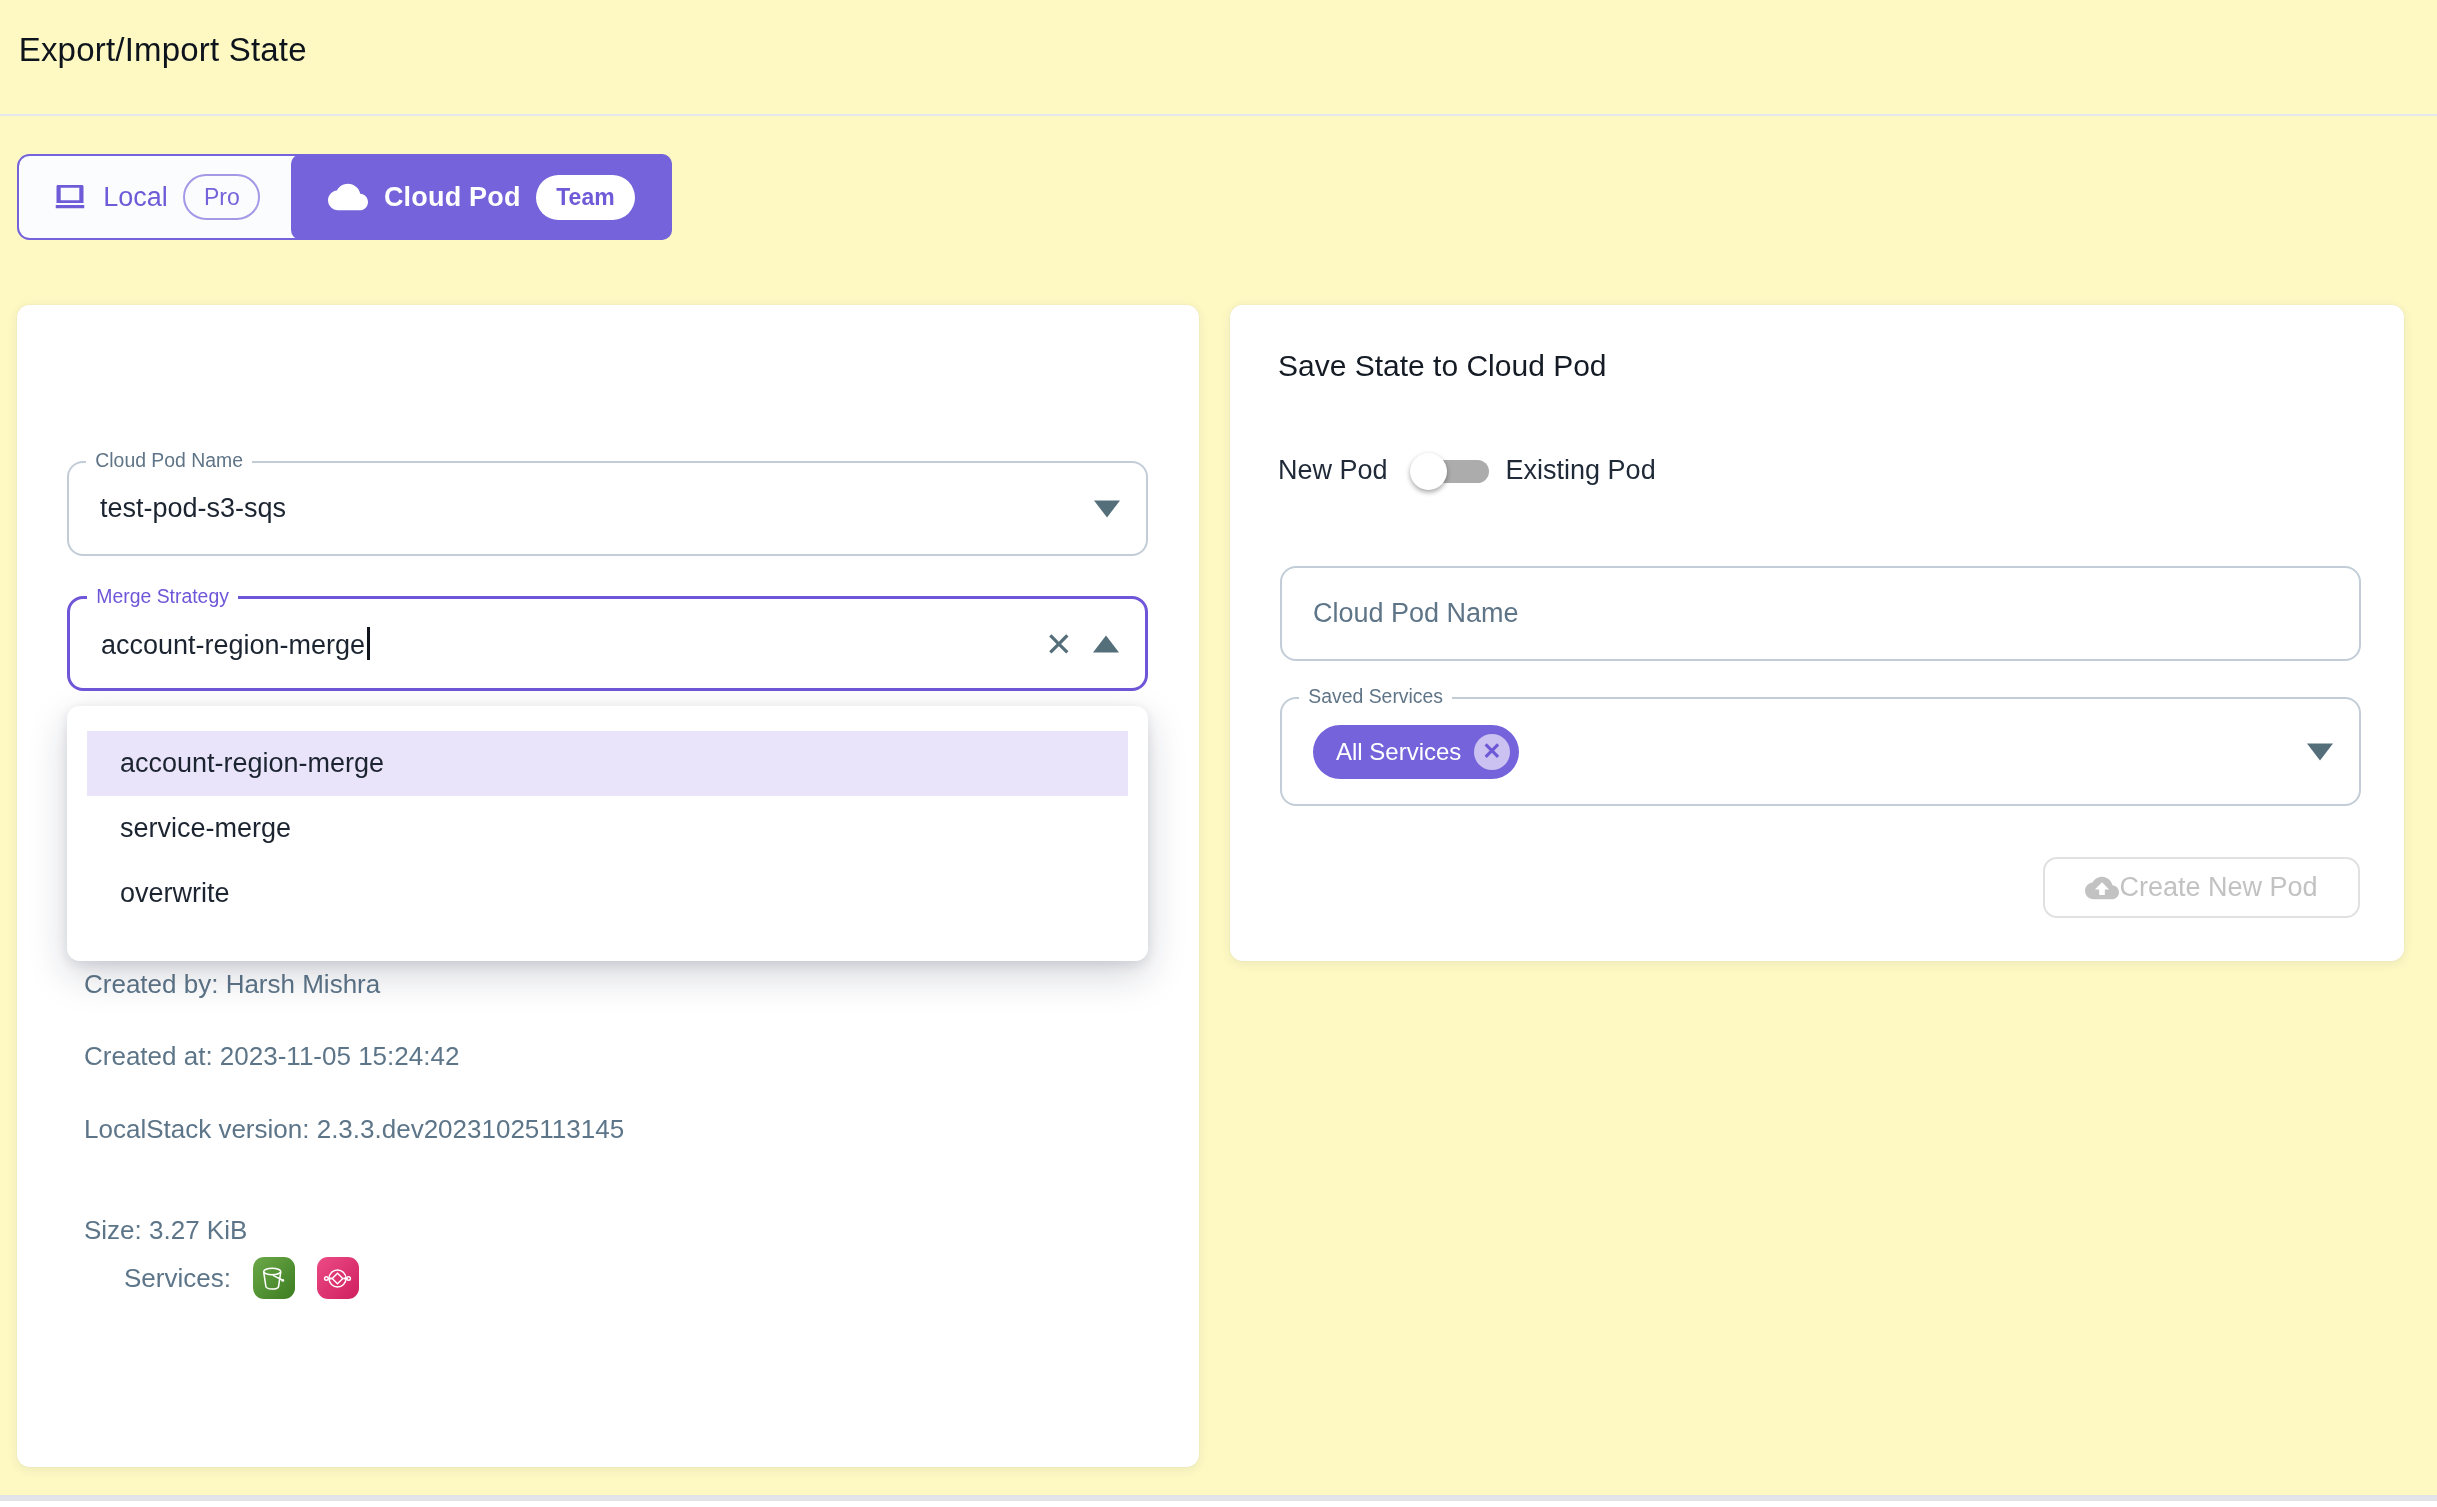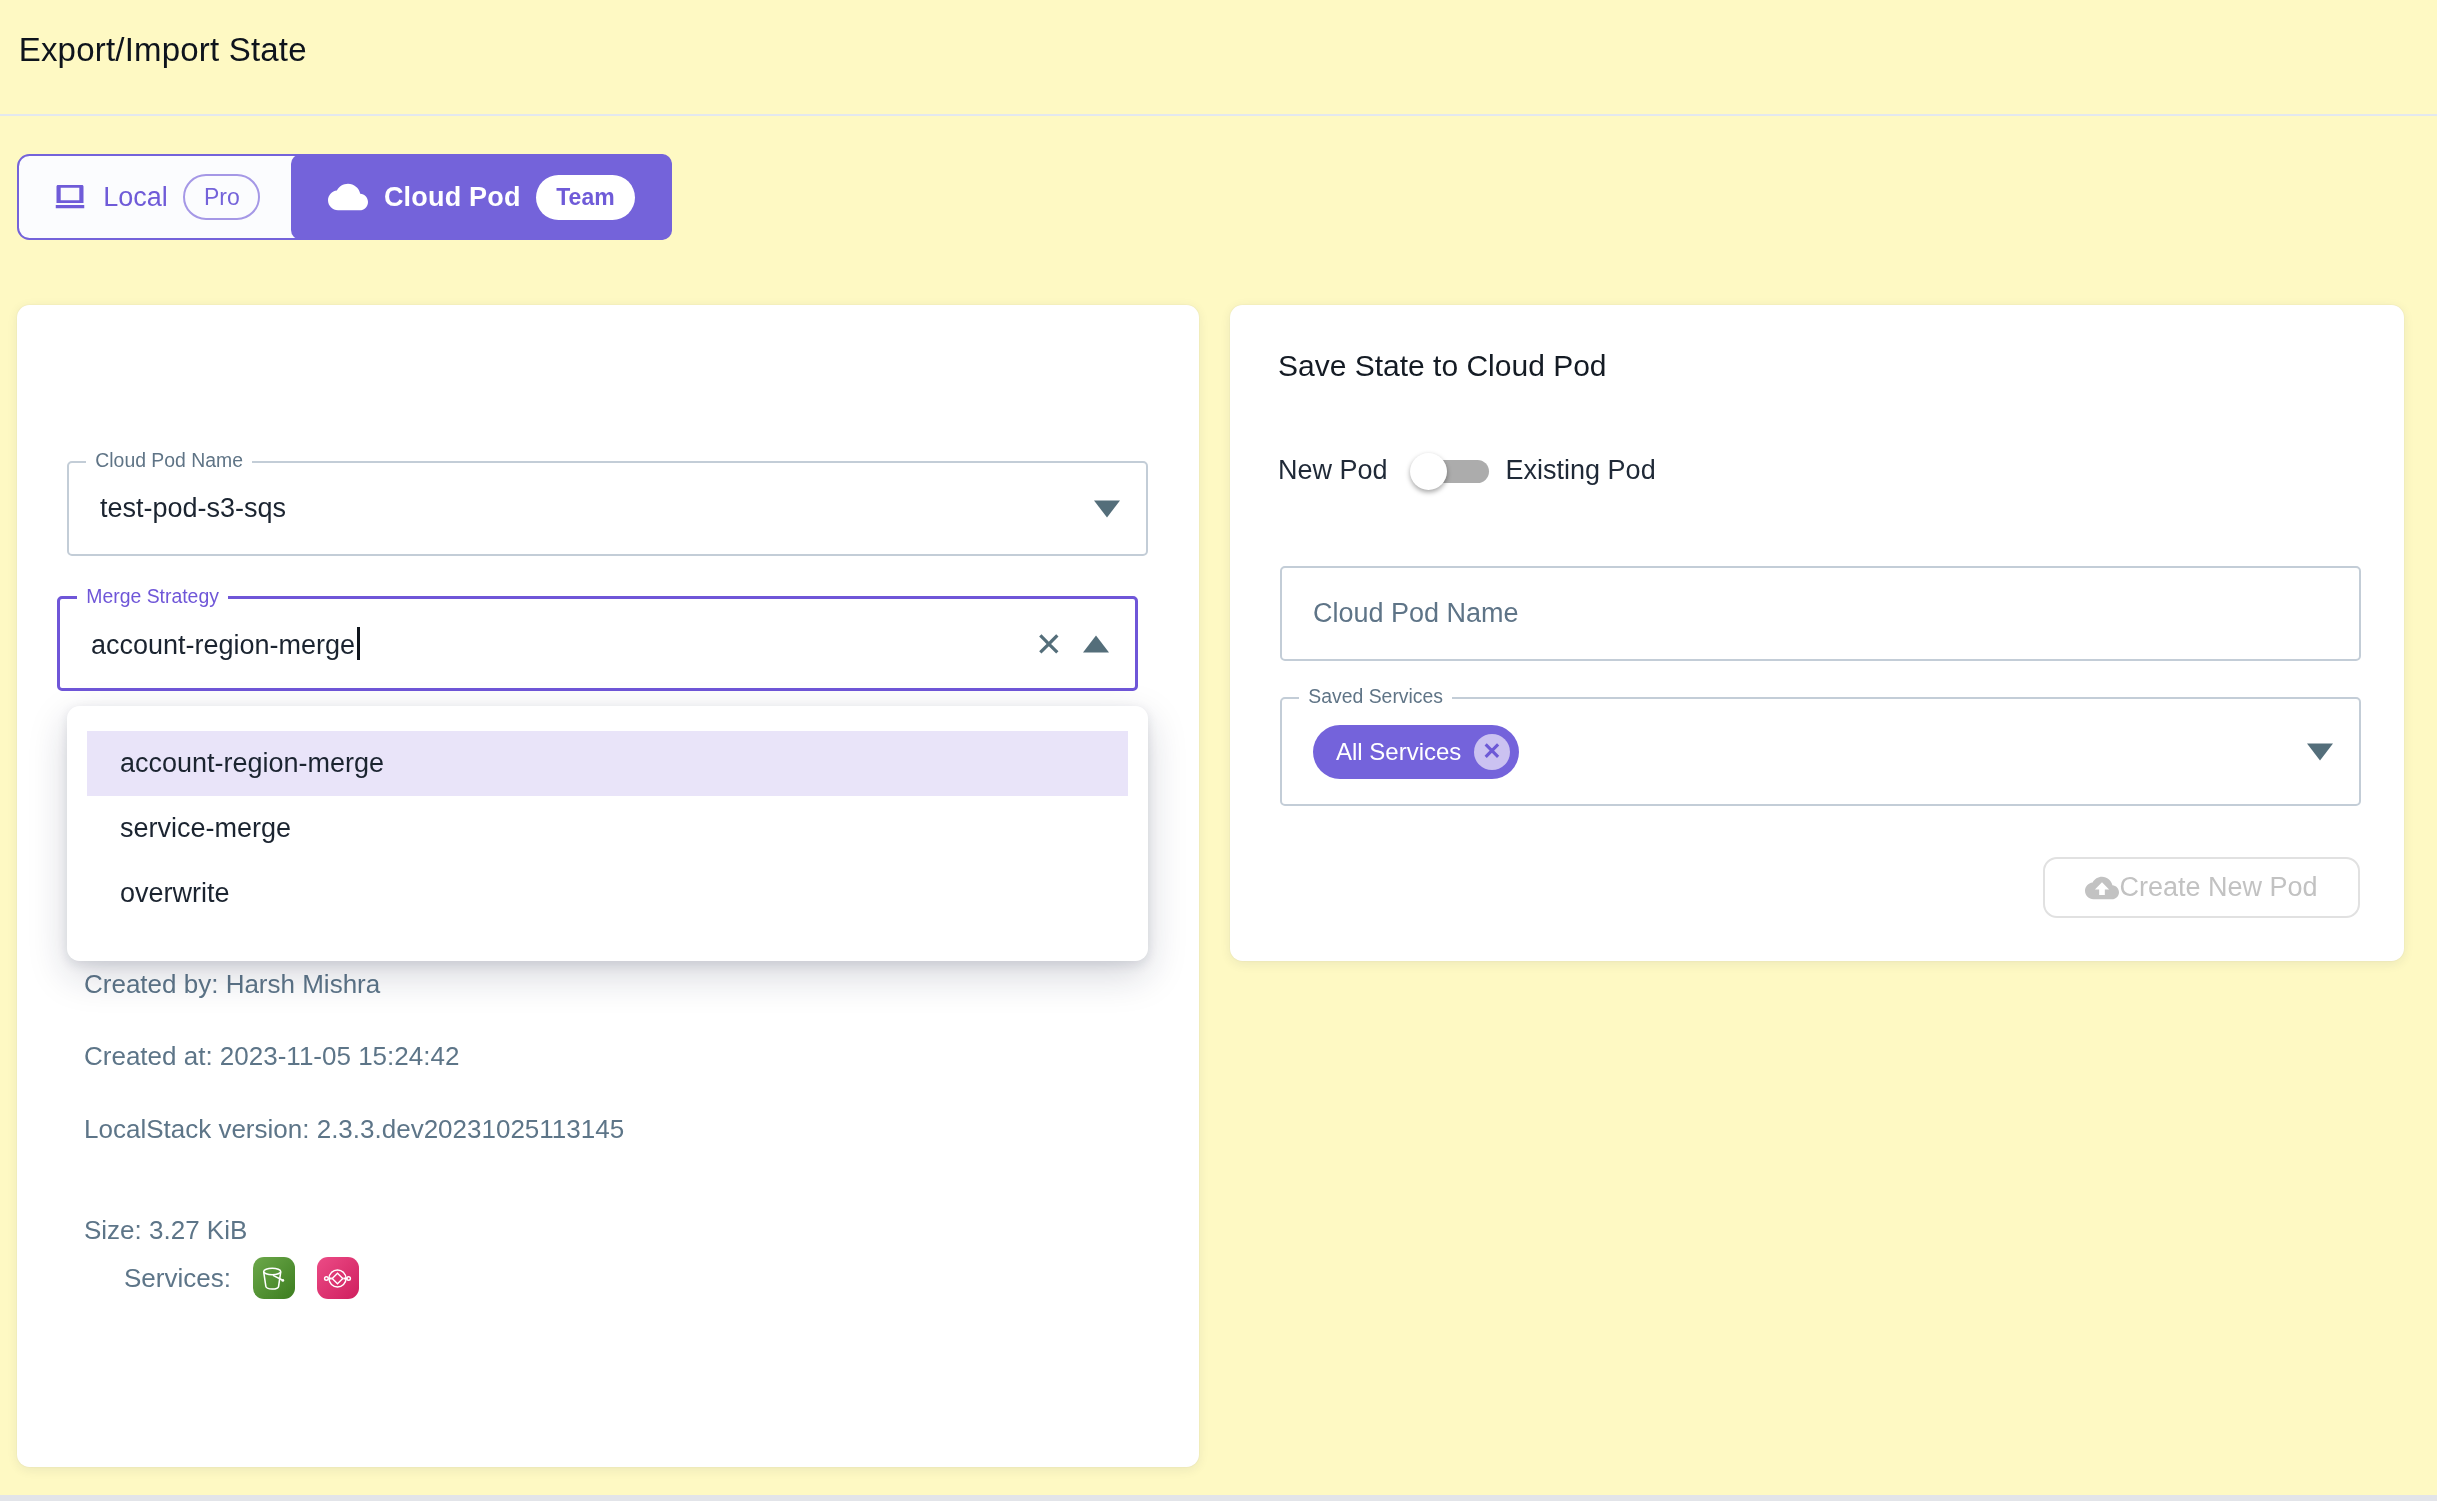--- a/index.html
+++ b/index.html
@@ -23,21 +23,21 @@
   .team-pill { background:#fff; color:#6f5bd8; font-weight:700; padding:11px 20px; }
   .icon { display:inline-flex; align-items:center; justify-content:center; }
 
   
   .card { position:absolute; background:#fff; border-radius:12.4px; box-shadow:0 2.3px 11px rgba(23,43,77,.08), 0 0 1.6px rgba(23,43,77,.08); }
   .card-load { left:17px; top:305px; width:1182px; height:1162px; }
   .card-save { left:1230px; top:305px; width:1174px; height:656px; }
   .card-title { position:absolute; font-size:30px; color:#141b24; font-weight:400; }
 
   
-  .field { position:absolute; background:#fff; border:2.3px solid #c3cdd7; border-radius:5px; display:flex; align-items:center; padding:0 31px; }
+  .field { position:absolute; background:#fff; border:2.3px solid #c3cdd7; border-radius:16px; display:flex; align-items:center; padding:0 31px; }
   .field .notch { position:absolute; top:-13.2px; left:17px; background:#fff; padding:0 9.3px; font-size:19.4px; color:#5f7486; line-height:1.1; }
   .field-focused { border:3.1px solid #6f56d8; }
   .field-focused .notch { color:#6f56d8; }
   .field-value { font-size:27px; color:#1b2430; }
   .placeholder { color:#5e7487; }
   .caret { display:inline-block; width:2.3px; height:33px; background:#10151c; margin-left:2.3px; vertical-align:-6.2px; }
   .field-end { position:absolute; right:26.4px; top:50%; transform:translateY(-50%); display:flex; align-items:center; gap:20px; }
   .tri { width:0; height:0; }
   .tri-down { border-left:13.2px solid transparent; border-right:13.2px solid transparent; border-top:17px solid #546e7a; }
   .tri-up { border-left:13.2px solid transparent; border-right:13.2px solid transparent; border-bottom:17px solid #546e7a; }
@@ -112,21 +112,21 @@
     <div class="card-title" style="left:50px; top:348px;">Load State from Cloud Pod</div>
 
     <div class="field" style="left:50px; top:156px; width:1081px; height:95px;">
       <span class="notch">Cloud Pod Name</span>
       <span class="field-value">test-pod-s3-sqs</span>
       <span class="field-end">
         <span class="tri tri-down"></span>
       </span>
     </div>
 
-    <div class="field field-focused" style="left:40px; top:291px; width:1081px; height:95px;">
+    <div class="field field-focused" style="left:50px; top:291px; width:1081px; height:95px;">
       <span class="notch">Merge Strategy</span>
       <span class="field-value"><span>account-region-merge</span><span class="caret"></span></span>
       <span class="field-end">
         <span class="clear-x">✕</span>
         <span class="tri tri-up"></span>
       </span>
     </div>
 
     <div class="dd-panel" style="left:50px; top:401px;">
       <div class="dd-option selected">account-region-merge</div>

